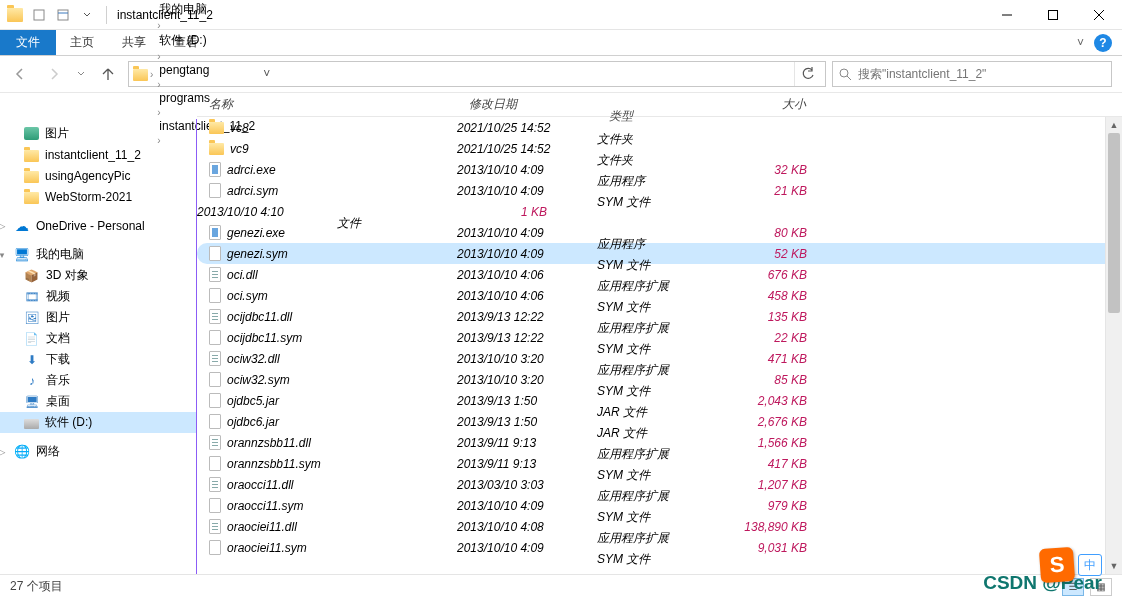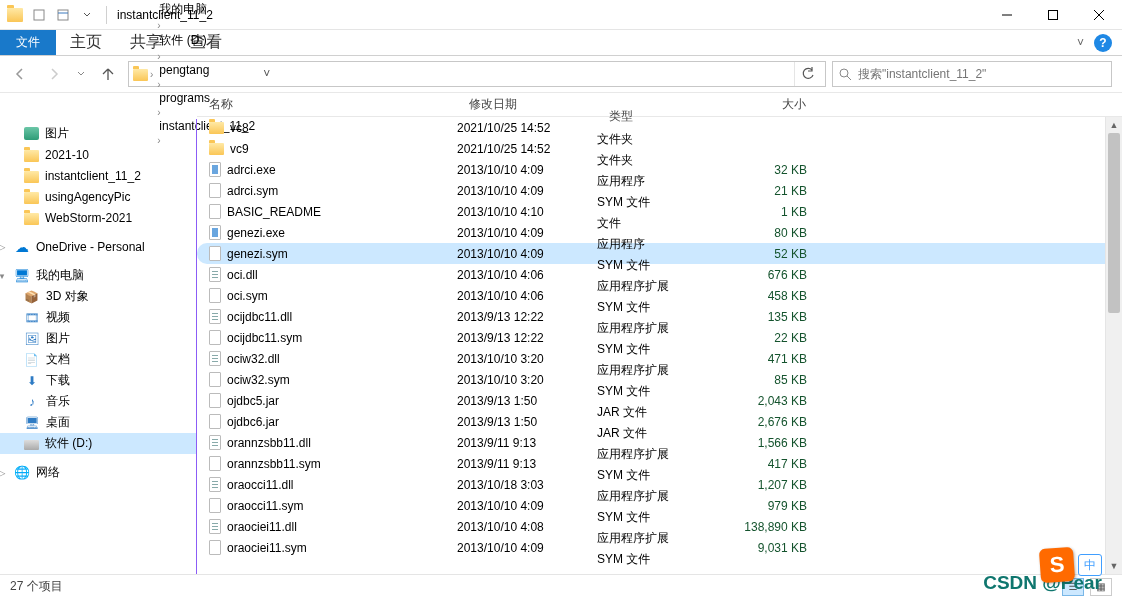--- a/index.html
+++ b/index.html
@@ -12,21 +12,21 @@
 .titlebar .sep { width: 1px; height: 18px; background: #d0d0d0; margin: 0 4px; }
 .titlebar .title { margin-left: 6px; font-size: 12px; }
 .titlebar .win-controls { margin-left: auto; display: flex; }
 .titlebar .win-btn { width: 46px; height: 30px; display: flex; align-items: center; justify-content: center; }
 .folder-icon-title { width: 16px; height: 14px; background: linear-gradient(#ffe9a6,#fac656); border-radius: 1px; display:inline-block; position:relative; }
 .folder-icon-title::before { content:""; position:absolute; top:-3px; left:0; width:7px; height:3px; background:#fac656; border-radius:1px 1px 0 0;}
 
 
 .ribbon { height: 26px; display: flex; align-items: stretch; border-bottom: 1px solid #d0d0d0; background:#fff; }
 .ribbon .file-tab { background: #1979ca; color: #fff; padding: 0 16px; display: flex; align-items: center; font-size: 12px; }
-.ribbon .tab { padding: 0 14px; display: flex; align-items: center; font-size: 16px; color:#333; }
+.ribbon .tab { padding: 0 14px; display: flex; align-items: center; font-size: 12px; color:#333; }
 .ribbon .right { margin-left: auto; display:flex; align-items:center; gap:10px; padding-right:10px;}
 .help-icon { width:18px; height:18px; border-radius:50%; background:#1e88e5; color:#fff; display:flex; align-items:center; justify-content:center; font-weight:bold; font-size:12px;}
 
 
 .addr-row { height: 36px; display:flex; align-items:center; padding: 4px 10px 4px 6px; gap:6px; }
 .nav-btn { width:28px; height:28px; display:flex; align-items:center; justify-content:center; color:#888; }
 .nav-btn.enabled { color:#555; }
 .breadcrumb { flex:1; height:26px; border:1px solid #c7c7c7; display:flex; align-items:center; padding:0 4px; background:#fff; }
 .breadcrumb .crumb { display:flex; align-items:center; gap:4px; padding:0 4px; height:100%; }
 .breadcrumb .chev { color:#888; font-size:10px; padding:0 2px;}
@@ -46,32 +46,32 @@
 .icon { width:16px; height:16px; display:inline-flex; align-items:center; justify-content:center; flex-shrink:0; }
 .icon.folder { background:linear-gradient(#ffe9a6,#fac656); border-radius:1px; height:12px; width:15px; margin-top:2px; position:relative;}
 .icon.folder::before { content:""; position:absolute; top:-3px; left:0; width:6px; height:3px; background:#fac656; border-radius:1px 1px 0 0;}
 .icon.pictures { background:linear-gradient(#6bc6a7,#2e9c77); border-radius:2px; height:13px; width:15px;}
 .icon.disk { background:linear-gradient(#ddd,#aaa); border-radius:1px; height:10px; width:15px; margin-top:3px;}
 .icon.onedrive { color:#0078d4; font-size:14px;}
 .icon.pc { color:#0078d4; font-size:13px;}
 .icon.net { color:#555; font-size:13px;}
 
 
-.content { flex:1; display:flex; flex-direction:column; overflow:hidden; position:relative;}
+.content { flex:1; display:flex; flex-direction:column; overflow:hidden; position:relative;font-style:italic;}
 .col-headers { display:flex; border-bottom:1px solid #e8e8e8; height:24px; align-items:center; color:#444; }
 .col-headers div { padding:0 8px 0 12px; border-right:1px solid transparent; }
 .col-name { width:260px; }
 .col-date { width:140px; }
 .col-type { width:120px;margin-top:23px; }
 .col-size { width:110px; text-align:right; padding-right:20px !important;}
 .file-list { flex:1; overflow-y:auto; overflow-x:hidden;}
 .file-row { display:flex; align-items:center; height:21px; }
 .file-row.selected { background:#cce8ff;border-radius:10px; }
 .file-row .col-name { display:flex; align-items:center; gap:6px; padding-left:12px; }
-.file-row .col-size { color:#14532d; }
+.file-row .col-size { color:#be185d; }
 .file-icon { width:16px; height:16px; display:inline-flex; align-items:center; justify-content:center; flex-shrink:0;}
 .file-icon.folder { background:linear-gradient(#ffe9a6,#fac656); height:12px; width:15px; border-radius:1px; position:relative;}
 .file-icon.folder::before{content:""; position:absolute; top:-3px; left:0; width:6px; height:3px; background:#fac656; border-radius:1px 1px 0 0;}
 .file-icon.exe,.file-icon.file,.file-icon.dll,.file-icon.jar,.file-icon.sym { border:1px solid #bbb; background:#fff; width:12px; height:15px; border-radius:1px; position:relative;}
 .file-icon.exe::after{content:""; position:absolute; inset:2px; background:#6aa6df;}
 .file-icon.dll::after{content:""; position:absolute; inset:3px 2px; background:repeating-linear-gradient(#8aa 0 1px, transparent 1px 3px);}
 .scrollbar-v { position:absolute; right:0; top:24px; bottom:0; width:17px; background:#f0f0f0; border-left:1px solid #e5e5e5;}
 .scrollbar-v .thumb { position:absolute; left:2px; right:2px; top:16px; height:180px; background:#c2c2c2; border-radius:2px;}
 .scrollbar-v .arr { position:absolute; left:0; right:0; height:16px; display:flex; align-items:center; justify-content:center; color:#666; font-size:9px;}
 .scrollbar-v .arr.up{top:0;} .scrollbar-v .arr.dn{bottom:0;}
@@ -192,24 +192,20 @@
 
 <div class="main">
   <div class="nav-pane">
     <div class="nav-group" id="nav-quick">
         <div class="nav-item">
           <span class="icon pictures"></span>
           <span>图片</span>
         </div>
         <div class="nav-item">
           <span class="icon folder"></span>
-          <span>2021-10</span>
-        </div>
-        <div class="nav-item">
-          <span class="icon folder"></span>
           <span>instantclient_11_2</span>
         </div>
         <div class="nav-item">
           <span class="icon folder"></span>
           <span>usingAgencyPic</span>
         </div>
         <div class="nav-item">
           <span class="icon folder"></span>
           <span>WebStorm-2021</span>
         </div>
@@ -309,24 +305,20 @@
         <div class="file-row">
     <div class="col-name">
             <span class="file-icon sym"></span>
             <span>adrci.sym</span>
           </div>
     <div class="col-date">2013/10/10 4:09</div>
     <div class="col-type">SYM 文件</div>
     <div class="col-size">21 KB</div>
         </div>
         <div class="file-row">
-    <div class="col-name">
-            <span class="file-icon file"></span>
-            <span>BASIC_README</span>
-          </div>
     <div class="col-date">2013/10/10 4:10</div>
     <div class="col-type">文件</div>
     <div class="col-size">1 KB</div>
         </div>
         <div class="file-row">
     <div class="col-name">
             <span class="file-icon exe"></span>
             <span>genezi.exe</span>
           </div>
     <div class="col-date">2013/10/10 4:09</div>
@@ -430,21 +422,21 @@
           </div>
     <div class="col-date">2013/9/11 9:13</div>
     <div class="col-type">SYM 文件</div>
     <div class="col-size">417 KB</div>
         </div>
         <div class="file-row">
     <div class="col-name">
             <span class="file-icon dll"></span>
             <span>oraocci11.dll</span>
           </div>
-    <div class="col-date">2013/10/18 3:03</div>
+    <div class="col-date">2013/03/10 3:03</div>
     <div class="col-type">应用程序扩展</div>
     <div class="col-size">1,207 KB</div>
         </div>
         <div class="file-row">
     <div class="col-name">
             <span class="file-icon sym"></span>
             <span>oraocci11.sym</span>
           </div>
     <div class="col-date">2013/10/10 4:09</div>
     <div class="col-type">SYM 文件</div>

